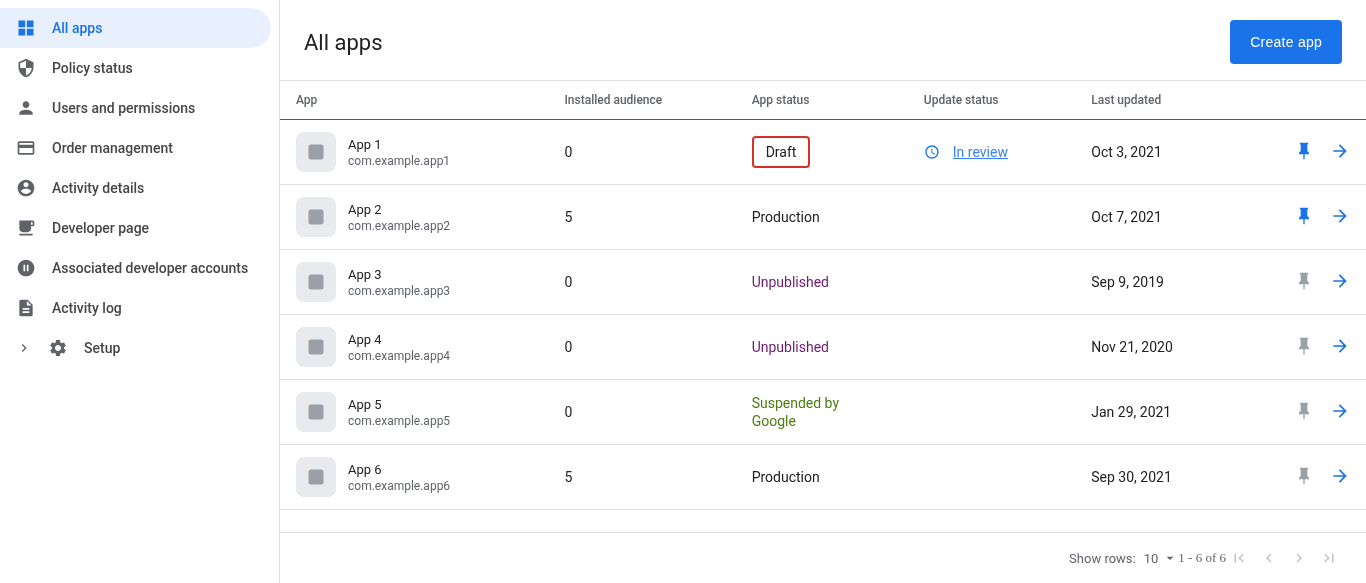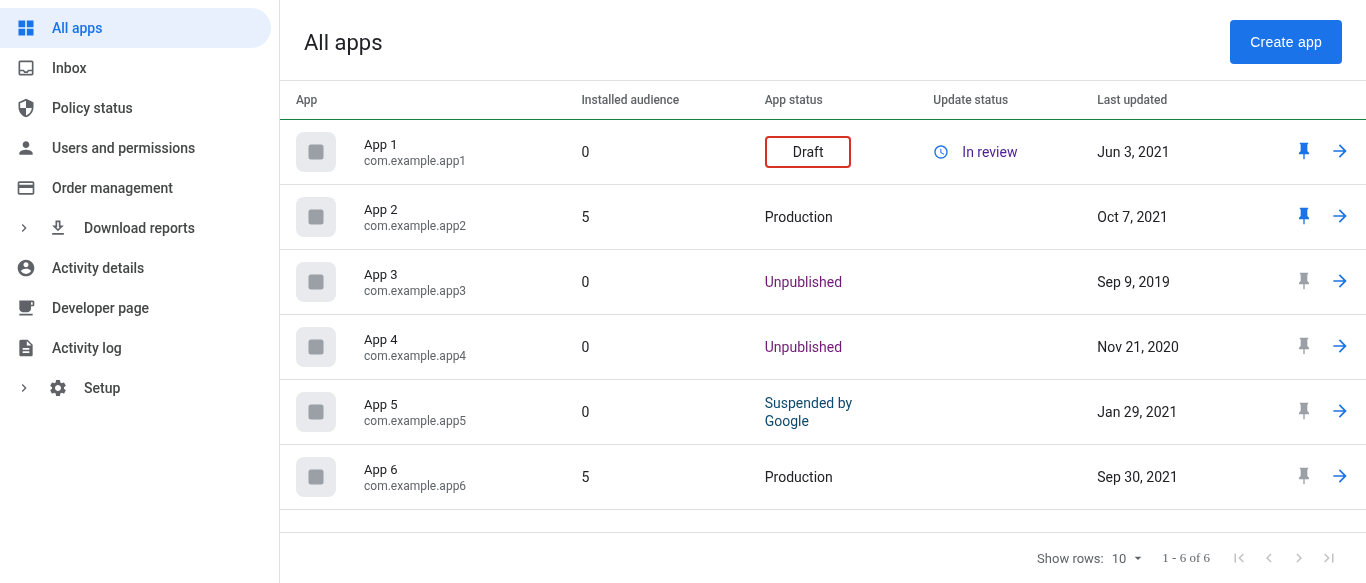--- a/index.html
+++ b/index.html
@@ -94,63 +94,64 @@
     }
     tbody td {
       padding: 12px 16px;
       vertical-align: middle;
       font-size: 14px;
       color: #202124;
     }
     .app-cell {
       display: flex;
       align-items: center;
-      gap: 28px;
+      gap: 12px;
     }
     .app-icon {
       width: 40px;
       height: 40px;
       background: #e8eaed;
       border-radius: 8px;
       flex-shrink: 0;
       display: flex;
       align-items: center;
       justify-content: center;
     }
     .app-icon svg { fill: #9aa0a6; width: 20px; height: 20px; }
     .app-name { font-size: 13px; color: #202124; line-height: 1.4; }
     .app-sub { font-size: 12px; color: #5f6368; }
     .status-draft {
       border: 2px solid #d93025;
       border-radius: 4px;
-      padding: 6px 26px;
+      padding: 6px 12px;
       font-size: 14px;
       color: #202124;
       display: inline-block;
     }
     .status-production { font-size: 14px; color: #202124; }
     .status-unpublished { font-size: 14px; color: #701a75; }
-    .status-suspended { font-size: 14px; color: #0c4a6e; line-height: 1.3; }
+    .status-suspended { font-size: 14px; color: #4d7c0f; line-height: 1.3; }
     .update-status {
       display: flex;
       align-items: center;
       gap: 13px;
       font-size: 14px;
-      color: #4c1d95;
+      color: #3b82f6;
+      text-decoration: underline;
     }
     .action-cell { display: flex; align-items: center; gap: 16px; justify-content: flex-end; }
 
     
     .pagination {
       display: flex;
       align-items: center;
       justify-content: flex-end;
       padding: 12px 24px;
       border-top: 1px solid #e0e0e0;
-      gap: 16px;
+      gap: 0;
       font-size: 13px;
       color: #5f6368;
     }
     .rows-selector {
       display: flex;
       align-items: center;
       gap: 8px;
     }
     .rows-select {
       display: flex;
@@ -180,28 +181,20 @@
 
   <div class="sidebar-item active">
     <span class="sidebar-icon">
       <svg viewBox="0 0 24 24">
           <path d="M3 3h8v8H3zm10 0h8v8h-8zM3 13h8v8H3zm10 0h8v8h-8z"></path>
         </svg>
     </span>
     <span class="sidebar-label">All apps</span>
   </div>
 
-  <div class="sidebar-item">
-    <span class="sidebar-icon">
-      <svg viewBox="0 0 24 24">
-          <path d="M19 3H5a2 2 0 00-2 2v14a2 2 0 002 2h14a2 2 0 002-2V5a2 2 0 00-2-2zm0 16H5v-3h3.56l1.44 2h4l1.44-2H19v3zm0-5h-4.44l-1.44 2h-2.24l-1.44-2H5V5h14v9z"></path>
-        </svg>
-    </span>
-    <span class="sidebar-label">Inbox</span>
-  </div>
 
   <div class="sidebar-item">
     <span class="sidebar-icon">
       <svg viewBox="0 0 24 24">
           <path d="M12 1L3 5v6c0 5.55 3.84 10.74 9 12 5.16-1.26 9-6.45 9-12V5l-9-4zm0 10.99h7c-.53 4.12-3.28 7.79-7 8.94V12H5V6.3l7-3.11v8.8z"></path>
         </svg>
     </span>
     <span class="sidebar-label">Policy status</span>
   </div>
 
@@ -216,52 +209,47 @@
 
   <div class="sidebar-item">
     <span class="sidebar-icon">
       <svg viewBox="0 0 24 24">
           <path d="M20 4H4c-1.11 0-2 .89-2 2v12c0 1.11.89 2 2 2h16c1.11 0 2-.89 2-2V6c0-1.11-.89-2-2-2zm0 14H4v-6h16v6zm0-10H4V6h16v2z"></path>
         </svg>
     </span>
     <span class="sidebar-label">Order management</span>
   </div>
 
-  <div class="sidebar-item">
-    <span class="sidebar-expand">
-      <svg viewBox="0 0 24 24" width="16" height="16">
-          <path d="M10 6L8.59 7.41 13.17 12l-4.58 4.59L10 18l6-6z"></path>
-        </svg>
-    </span>
-    <span class="sidebar-icon">
-      <svg viewBox="0 0 24 24">
-          <path d="M19 9h-4V3H9v6H5l7 7 7-7zm-8 2V5h2v6h1.17L12 13.17 9.83 11H11zm-6 7h14v2H5z"></path>
-        </svg>
-    </span>
-    <span class="sidebar-label">Download reports</span>
-  </div>
 
   <div class="sidebar-item">
     <span class="sidebar-icon">
       <svg viewBox="0 0 24 24">
           <path d="M12 2C6.48 2 2 6.48 2 12s4.48 10 10 10 10-4.48 10-10S17.52 2 12 2zm0 3c1.66 0 3 1.34 3 3s-1.34 3-3 3-3-1.34-3-3 1.34-3 3-3zm0 14.2a7.2 7.2 0 01-6-3.22c.03-1.99 4-3.08 6-3.08 1.99 0 5.97 1.09 6 3.08a7.2 7.2 0 01-6 3.22z"></path>
         </svg>
     </span>
     <span class="sidebar-label">Activity details</span>
   </div>
 
   <div class="sidebar-item">
     <span class="sidebar-icon">
       <svg viewBox="0 0 24 24">
           <path d="M20 3H4v10c0 2.21 1.79 4 4 4h6c2.21 0 4-1.79 4-4v-3h2c1.11 0 2-.89 2-2V5c0-1.11-.89-2-2-2zm0 5h-2V5h2v3zM4 19h16v2H4z"></path>
         </svg>
     </span>
     <span class="sidebar-label">Developer page</span>
   </div>
 
+  <div class="sidebar-item">
+    <span class="sidebar-icon">
+      <svg viewBox="0 0 24 24">
+          <path d="M12 2C6.48 2 2 6.48 2 12s4.48 10 10 10 10-4.48 10-10S17.52 2 12 2zm-1 14H9V8h2v8zm4 0h-2V8h2v8z"></path>
+        </svg>
+    </span>
+    <span class="sidebar-label">Associated developer accounts</span>
+  </div>
 
   <div class="sidebar-item">
     <span class="sidebar-icon">
       <svg viewBox="0 0 24 24">
           <path d="M14 2H6c-1.1 0-2 .9-2 2v16c0 1.1.89 2 2 2h12c1.1 0 2-.9 2-2V8l-6-6zm2 16H8v-2h8v2zm0-4H8v-2h8v2zm-3-5V3.5L18.5 9H13z"></path>
         </svg>
     </span>
     <span class="sidebar-label">Activity log</span>
   </div>
 
@@ -319,21 +307,21 @@
             <td>0</td>
             <td><span class="status-draft">Draft</span></td>
             <td>
               <div class="update-status">
       <svg viewBox="0 0 24 24" width="16" height="16" fill="#1a73e8">
                   <path d="M12 2C6.48 2 2 6.48 2 12s4.48 10 10 10 10-4.48 10-10S17.52 2 12 2zm0 18c-4.41 0-8-3.59-8-8s3.59-8 8-8 8 3.59 8 8-3.59 8-8 8zm.5-13H11v6l5.25 3.15.75-1.23-4.5-2.67V7z"></path>
                 </svg>
       <span>In review</span>
     </div>
             </td>
-            <td>Jun 3, 2021</td>
+            <td>Oct 3, 2021</td>
             <td>
     <div class="action-cell">
       <span style="cursor:pointer;">
         <svg viewBox="0 0 24 24" width="20" height="20" fill="#1a73e8">
                     <path d="M16 12V4h1V2H7v2h1v8l-2 2v2h5.2v6h1.6v-6H18v-2l-2-2z"></path>
                   </svg>
       </span>
       <span style="cursor:pointer;">
         <svg viewBox="0 0 24 24" width="20" height="20" fill="#1a73e8">
                     <path d="M12 4l-1.41 1.41L16.17 11H4v2h12.17l-5.58 5.59L12 20l8-8z"></path>

